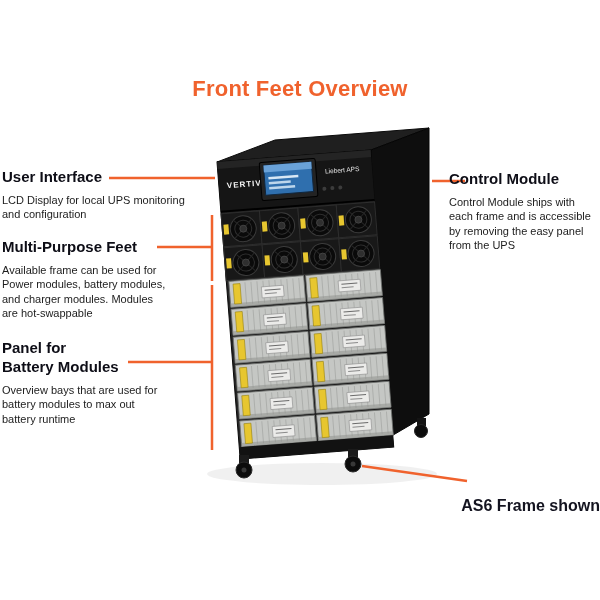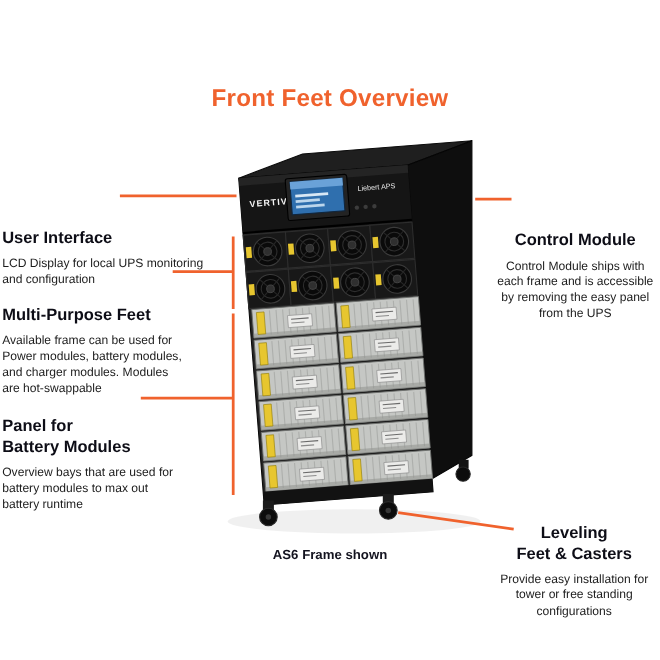--- a/index.html
+++ b/index.html
@@ -12,30 +12,29 @@
   .stage{position:absolute;inset:0}
   .title{
     position:absolute;top:76px;left:0;width:100%;margin:0;
     text-align:center;font-size:22px;font-weight:bold;color:#F0622D;
     letter-spacing:.2px;
   }
   .art{position:absolute;left:0;top:0}
   .art text{font-family:"Liberation Sans",sans-serif}
   .co{position:absolute;color:#111}
   .co.left{text-align:left}
-  .co.right{text-align:center}
+  .co.right{text-align:left}
   .co-h{
     font-size:15px;font-weight:bold;color:#0d0d16;line-height:1.25;
     white-space:pre-line;
-    margin-top:40px;
   }
   .co-b{font-size:11px;line-height:1.32;margin-top:6px;color:#1c1c1c}
   .caption{
-    position:absolute;top:497px;left:0;width:100%;text-align:center;
-    font-weight:bold;font-size:12px;color:#13131f;
+    position:absolute;top:497px;left:0;width:100%;text-align:right;
+    font-weight:bold;font-size:16px;color:#13131f;
   }
 </style>
 </head>
 <body>
 
 <div class="stage">
 
   <h1 class="title">Front Feet Overview</h1>
 
   <svg class="art" width="600" height="600" viewBox="0 0 600 600">
@@ -164,21 +163,16 @@
     <div class="co-h">Panel for
 Battery Modules</div>
     <div class="co-b">Overview bays that are used for battery modules to max out battery runtime</div>
   </div>
 
   <div class="co right" style="right:3px;top:170px;width:148px">
     <div class="co-h">Control Module</div>
     <div class="co-b">Control Module ships with each frame and is accessible by removing the easy panel from the UPS</div>
   </div>
 
-  <div class="co right" style="right:3px;top:436px;width:150px">
-    <div class="co-h">Leveling
-Feet &amp; Casters</div>
-    <div class="co-b">Provide easy installation for tower or free standing configurations</div>
-  </div>
 
   <div class="caption">AS6 Frame shown</div>
 
 </div>
 
 </body></html>

